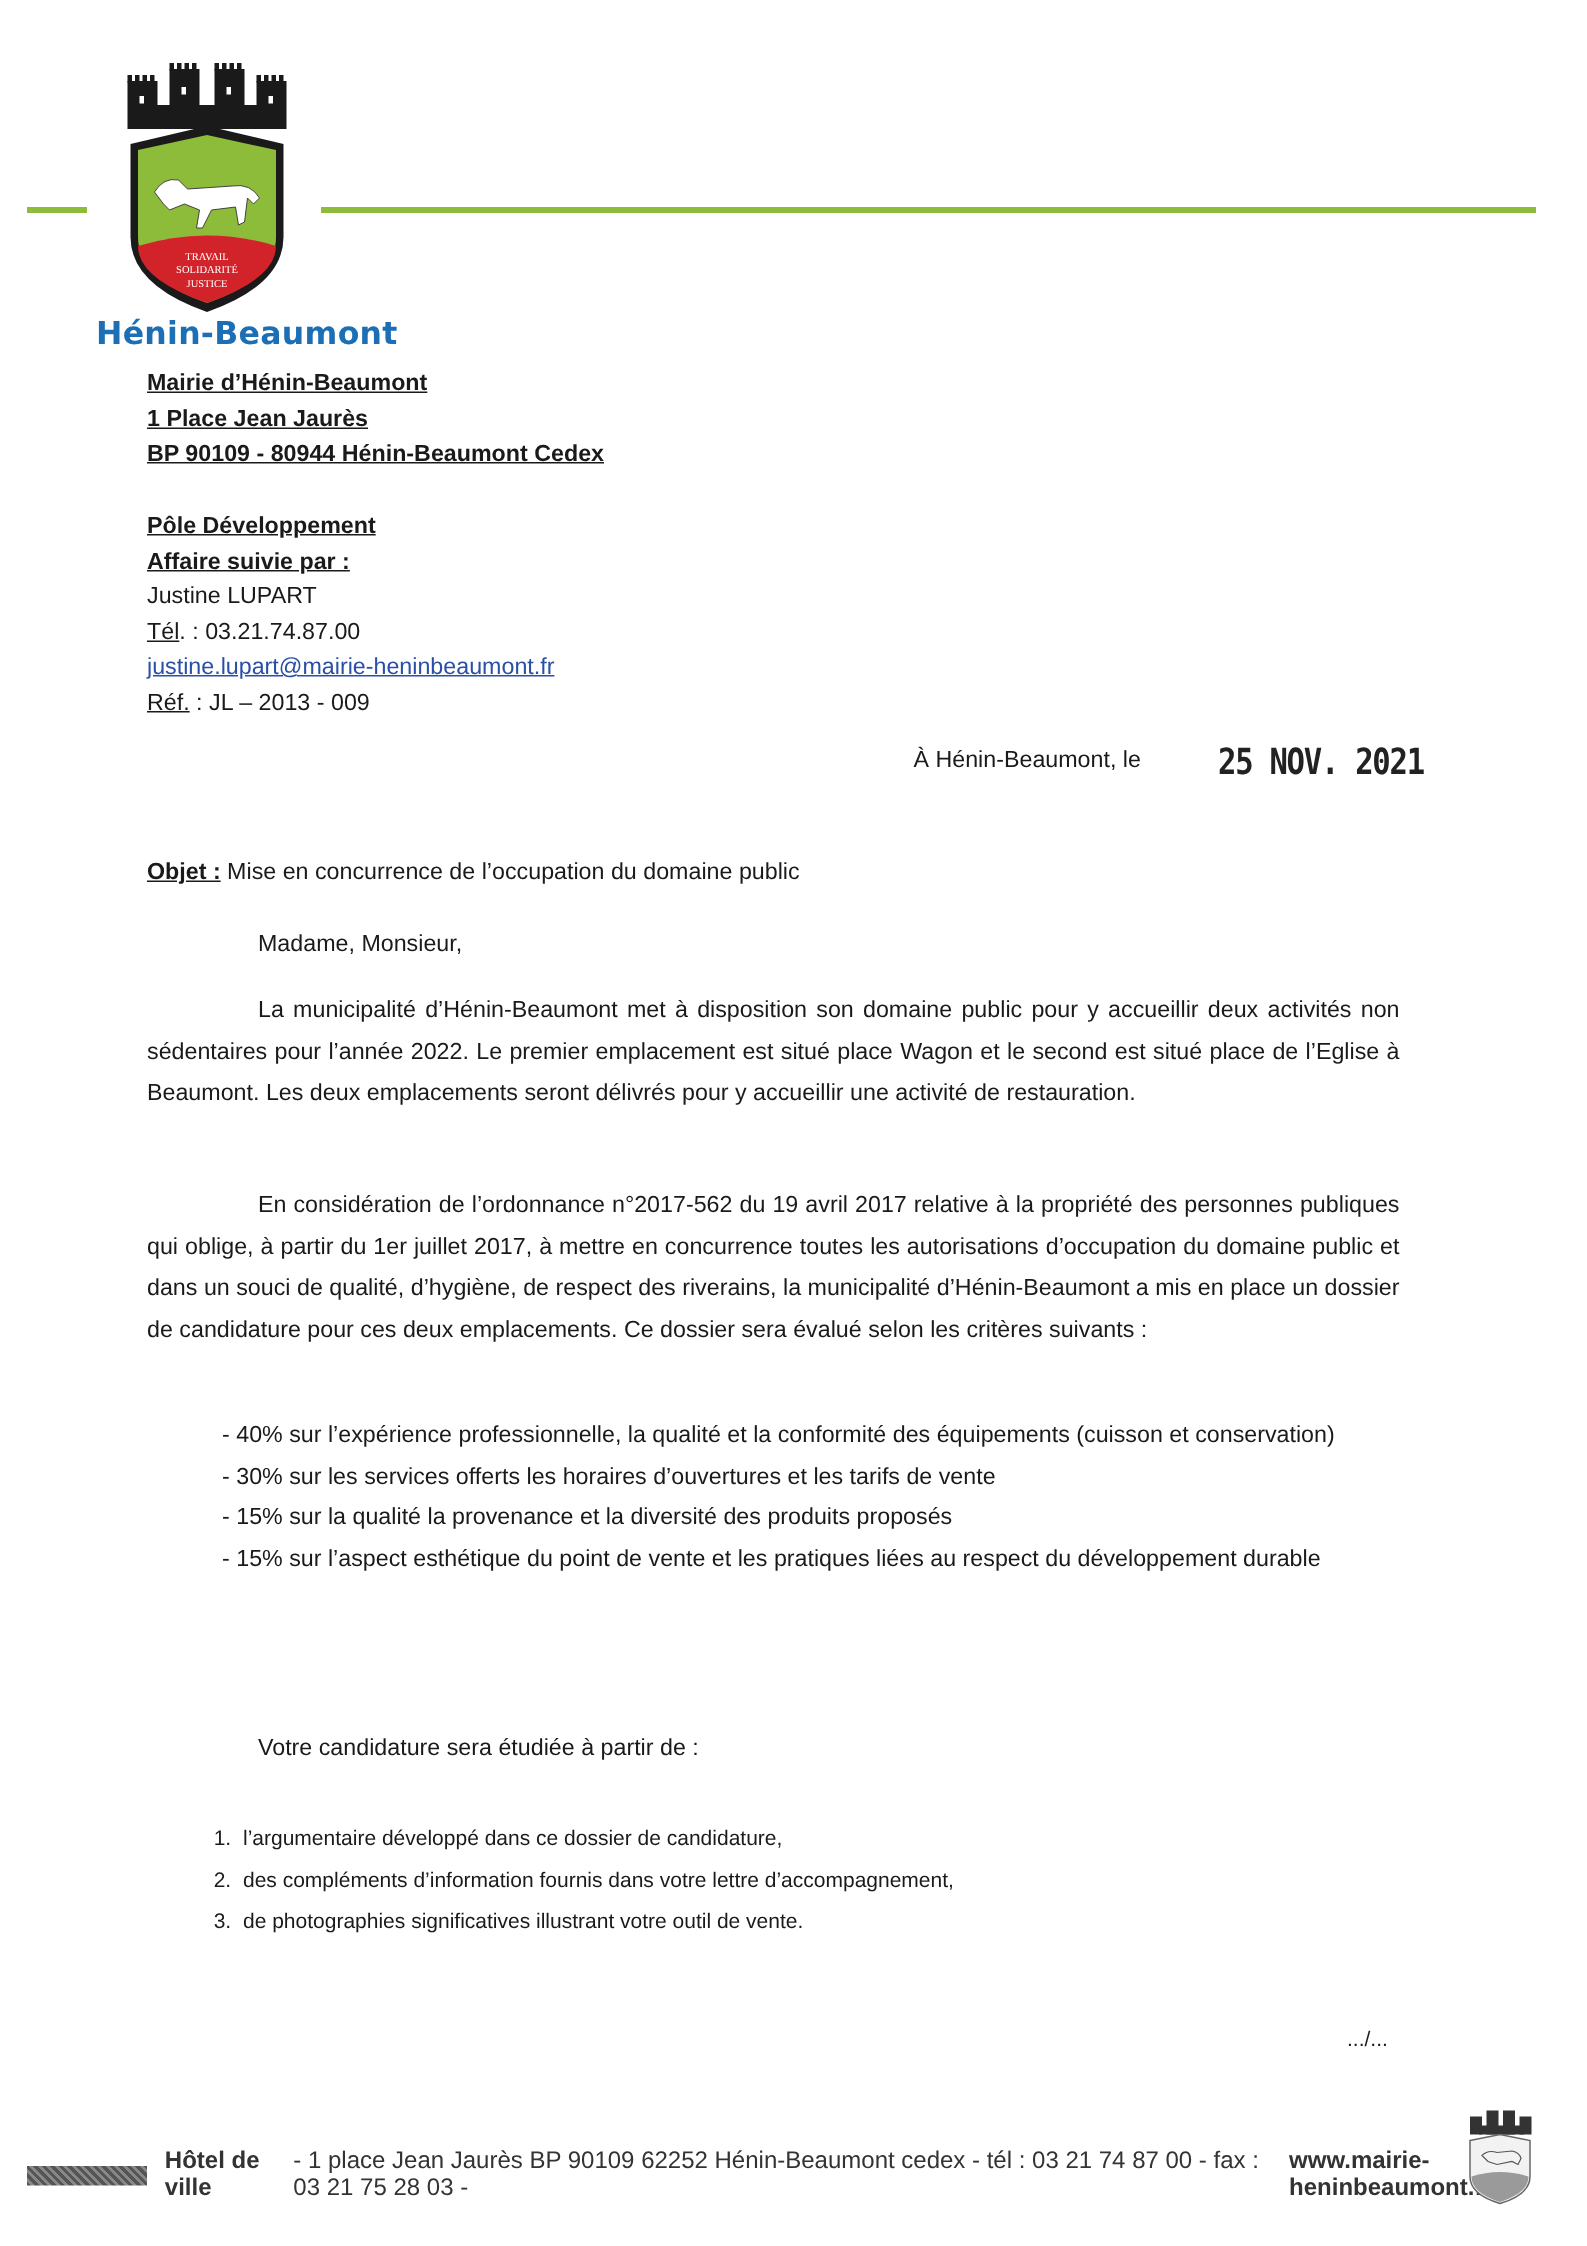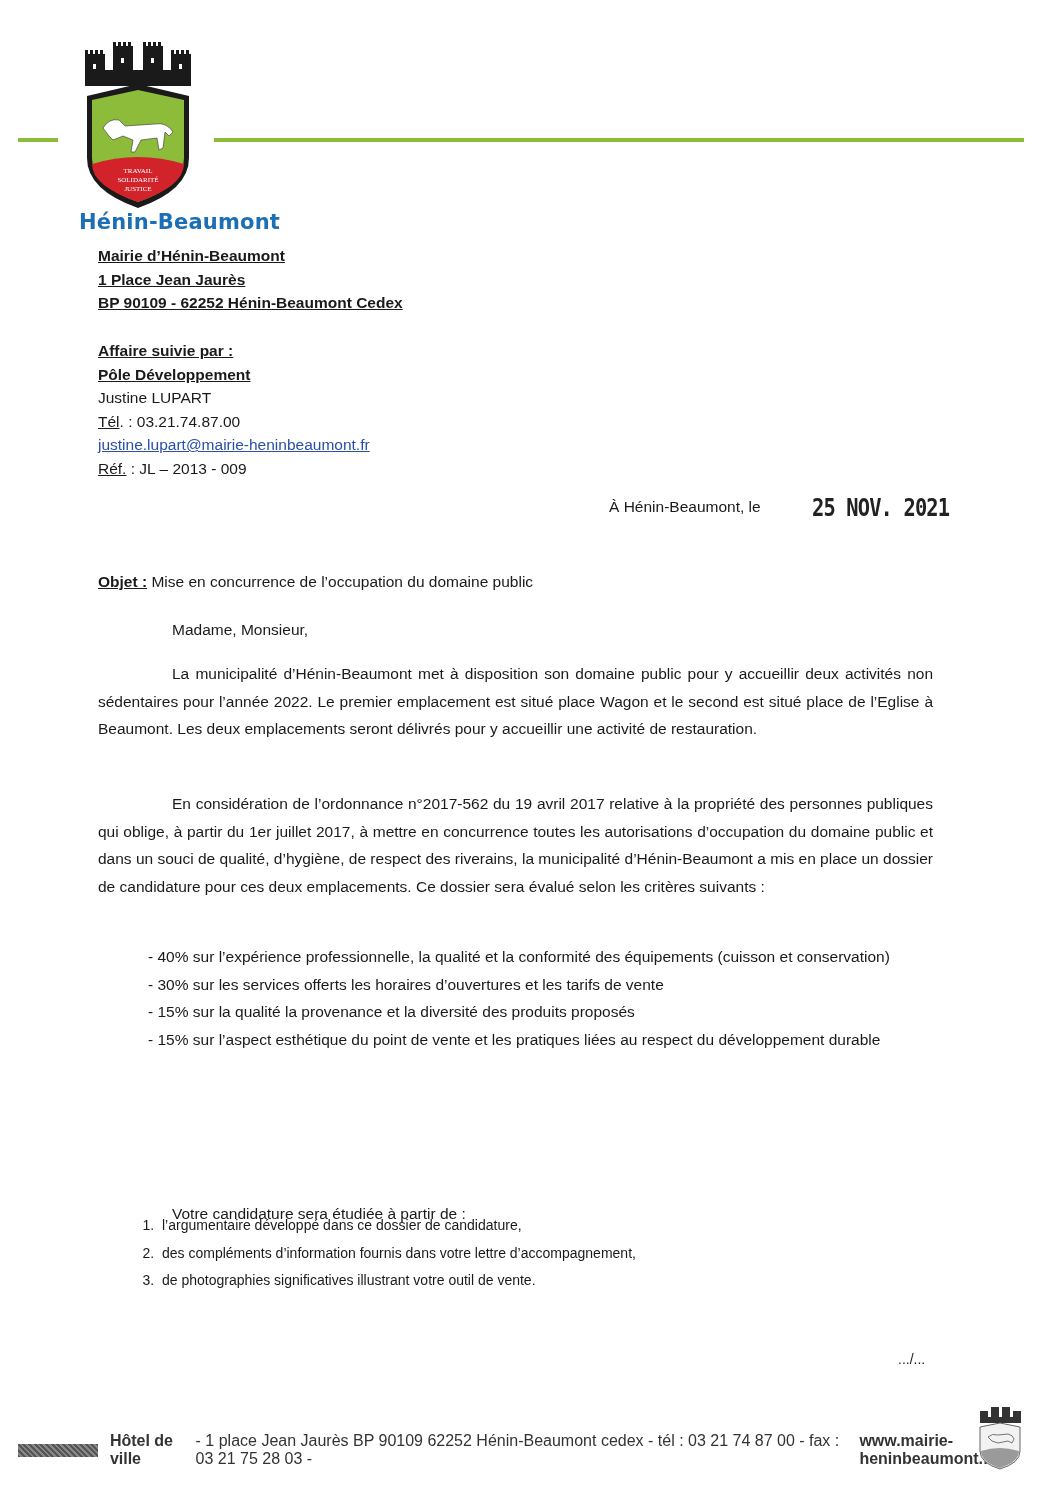--- a/index.html
+++ b/index.html
@@ -1,40 +1,40 @@
 <!DOCTYPE html>
 <html><head>
 <meta charset="utf-8">
 <style>
   html, body { margin: 0; padding: 0; background: #ffffff; }
   body { width: 1058px; height: 1497px; position: relative; overflow: hidden;
          font-family: "Liberation Sans", "DejaVu Sans", sans-serif; color: #1a1a1a; }
   .rule { position: absolute; height: 4px; background: #8dbb3a; }
   .crest { position: absolute; left: 83px; top: 40px; width: 110px; height: 170px; }
-  .brand { position: absolute; left: 79px; top: 210px; font-size: 21px; font-weight: bold;
+  .brand { position: absolute; left: 64px; top: 210px; font-size: 21px; font-weight: bold;
            color: #1d6fb5; letter-spacing: 0.2px; font-family: "DejaVu Sans", sans-serif; }
   .hdr { position: absolute; left: 98px; font-size: 15.5px; line-height: 23.5px; }
   .hdr .b { font-weight: bold; text-decoration: underline; display: block; }
   .hdr .n { display: block; }
   .hdr .u { text-decoration: underline; text-align: center; }
   .hdr a { color: #2a4fa6; text-decoration: underline; }
   .date-line { position: absolute; left: 609px; top: 498px; font-size: 15.5px; }
   .stamp { position: absolute; left: 812px; top: 494px; font-size: 24px; font-weight: bold;
            font-family: "DejaVu Sans Mono", monospace; letter-spacing: -1px; color: #222;
            transform: scaleX(0.85); transform-origin: left; }
   .body-txt { position: absolute; left: 98px; width: 835px; font-size: 15.5px; line-height: 27.5px;
               text-align: justify; }
   .indent { text-indent: 74px; }
   .objet { position: absolute; left: 98px; top: 573px; font-size: 15.5px; }
   .objet .lbl { font-weight: bold; text-decoration: underline; }
   .salut { position: absolute; left: 172px; top: 621px; font-size: 15.5px; }
   ul.crit { position: absolute; left: 148px; top: 943px; width: 785px; margin: 0; padding: 0;
             list-style: none; font-size: 15.5px; line-height: 27.5px; text-align: justify; }
   ul.crit li { padding-left: 12px; text-indent: -12px; }
-  .etud { position: absolute; left: 172px; top: 1157px; font-size: 15.5px; margin-top: 48px; }
+  .etud { position: absolute; left: 172px; top: 1157px; font-size: 15.5px; }
   ol.cand { position: absolute; left: 140px; top: 1212px; margin: 0; padding: 0 0 0 18px;
             font-size: 14px; line-height: 27.5px; }
   ol.cand li { padding-left: 4px; }
   .cont { position: absolute; left: 898px; top: 1351px; font-size: 14px; }
   .footer { position: absolute; left: 18px; top: 1432px; font-size: 16px; color: #333; display: flex; align-items: center; }
   .footer .bar { width: 92px; height: 13px; background: repeating-linear-gradient(45deg,#555 0 2px,#888 2px 4px); margin-right: 12px; }
   .footer .b { font-weight: bold; }
   .mini-crest { position: absolute; left: 978px; top: 1405px; width: 44px; height: 66px; }
 </style>
 </head>
@@ -82,26 +82,26 @@
     <text x="55" y="142">SOLIDARITÉ</text>
     <text x="55" y="151">JUSTICE</text>
   </g>
 </svg>
 
 <div class="brand">Hénin-Beaumont</div>
 
 <div class="hdr" style="top:244px;">
   <span class="b">Mairie d’Hénin-Beaumont</span>
   <span class="b">1 Place Jean Jaurès</span>
-  <span class="b">BP 90109 - 62252 Hénin-Beaumont Cedex</span>
+  <span class="b">BP 90109 - 80944 Hénin-Beaumont Cedex</span>
 </div>
 
 <div class="hdr" style="top:339px;">
+  <span class="b">Pôle Développement</span>
   <span class="b">Affaire suivie par :</span>
-  <span class="b">Pôle Développement</span>
   <span class="n">Justine LUPART</span>
   <span class="n"><span class="u">Tél</span><span>. : 03.21.74.87.00</span></span>
   <span class="n"><a>justine.lupart@mairie-heninbeaumont.fr</a></span>
   <span class="n"><span class="u">Réf.</span><span> : JL – 2013 - 009</span></span>
 </div>
 
 <div class="date-line">À Hénin-Beaumont, le</div>
 <div class="stamp">25 NOV. 2021</div>
 
 <div class="objet">

